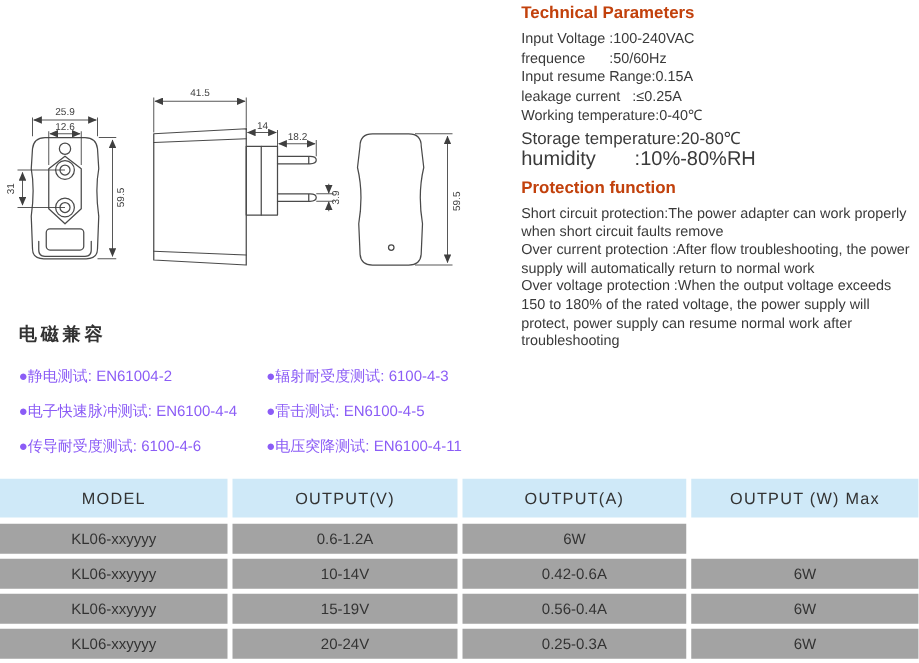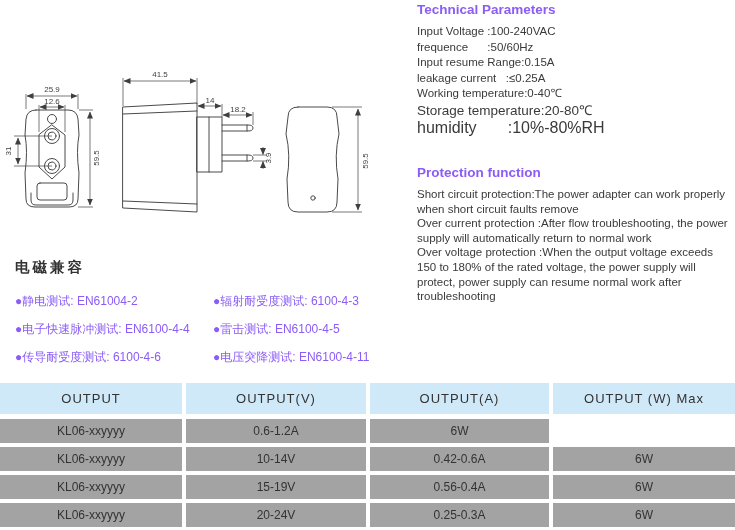--- a/index.html
+++ b/index.html
@@ -7,26 +7,26 @@
   .page{position:relative;width:735px;height:530px;background:#ffffff;overflow:hidden;color:#3d3d3d;}
 
   
   .drawings{position:absolute;left:0;top:55px;}
   .outline{fill:none;stroke:#4a4a4a;stroke-width:1;stroke-linejoin:round;stroke-linecap:round;}
   .dim,.dim-ext{fill:none;stroke:#3f3f3f;stroke-width:0.7;}
   .drawings text{font-size:8px;fill:#3f3f3f;font-family:"Liberation Sans",sans-serif;}
 
   
   .tech-params{position:absolute;left:417px;top:2px;width:314px;}
-  .section-title{color:#8b5cf6;font-size:13.5px;font-weight:bold;margin:0 0 7px 0;}
+  .section-title{color:#c2410c;font-size:13.5px;font-weight:bold;margin:0 0 7px 0;}
   .tp-lines > div{font-size:11.5px;line-height:15.5px;white-space:pre;color:#3a3a3a;}
   .tp-lines > div:nth-child(6){font-size:13.5px;line-height:17px;}
   .tp-lines > div:nth-child(7){font-size:16px;line-height:17px;}
 
-  .protection{position:absolute;left:417px;top:165px;width:316px;}
+  .protection{position:absolute;left:417px;top:142px;width:316px;}
   .protection p{margin:0;font-size:11.5px;line-height:14.6px;color:#3a3a3a;}
 
   
   .emc{position:absolute;left:15px;top:258px;width:400px;}
   .emc-title{font-size:14.5px;font-weight:600;letter-spacing:3px;color:#333;margin:0 0 16px 0;}
   .emc-cols{display:flex;}
   .emc-col-left{width:198px;}
   .emc-item{font-size:12px;color:#8b5cf6;margin-bottom:11px;white-space:nowrap;}
 
   
@@ -147,21 +147,21 @@
       <div class="emc-col-right">
         <div class="emc-item">●辐射耐受度测试: 6100-4-3</div>
         <div class="emc-item">●雷击测试: EN6100-4-5</div>
         <div class="emc-item">●电压突降测试: EN6100-4-11</div>
       </div>
     </div>
   </section>
 
   <div class="spec-table">
     <div class="t-row header">
-      <div class="cell">OUTPUT</div>
+      <div class="cell">MODEL</div>
       <div class="cell">OUTPUT(V)</div>
       <div class="cell">OUTPUT(A)</div>
       <div class="cell">OUTPUT (W)  Max</div>
     </div>
     <div class="t-row data">
       <div class="cell">KL06-xxyyyy</div>
       <div class="cell">0.6-1.2A</div>
       <div class="cell">6W</div>
     </div>
     <div class="t-row data">

